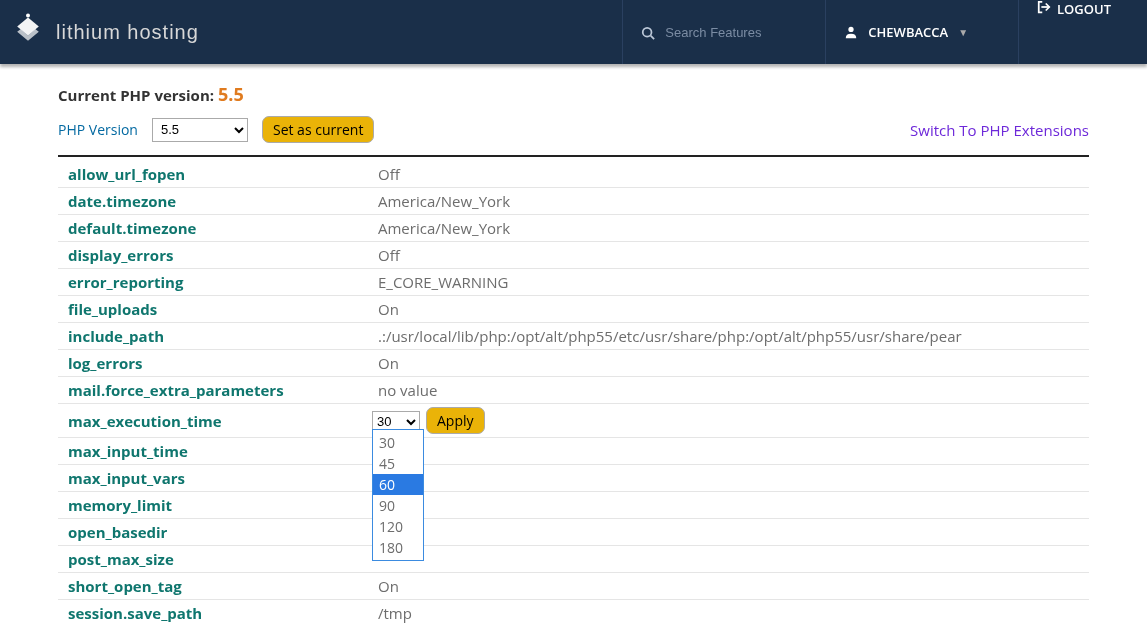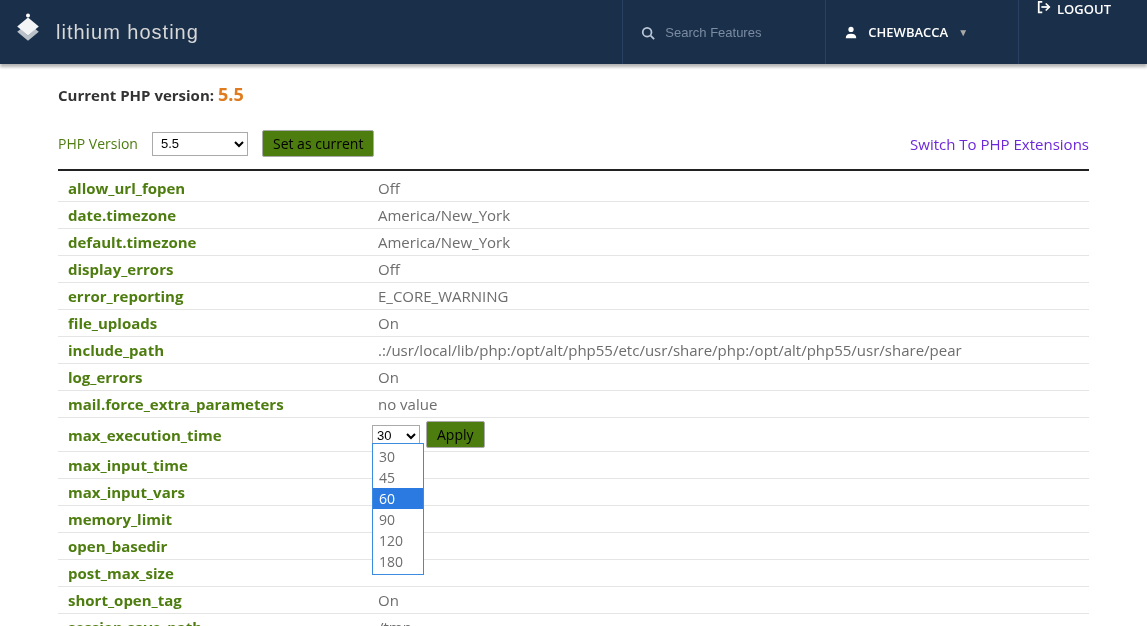--- a/index.html
+++ b/index.html
@@ -21,35 +21,35 @@
   .search-box { display: flex; align-items: center; gap: 10px; padding: 0 18px; height: 100%; border-left: 1px solid #2a4060; }
   .search-box input { background: transparent; border: none; outline: none; color: #ccc; font-size: 13px; width: 110px; }
   .search-box input::placeholder { color: #7b8ca3; }
   .user-box { display: flex; align-items: center; gap: 10px; padding: 0 18px; height: 100%; border-left: 1px solid #2a4060; font-weight: 600; font-size: 13px; color:#fff;}
   .user-box .caret { font-size: 10px; color:#aaa;}
   .logout-box { display: flex; align-items: flex-start; gap: 6px; padding: 0 18px; height: 100%; border-left: 1px solid #2a4060; font-weight: 600; font-size: 13px; color:#fff;}
   .icon { width: 14px; height: 14px; display: inline-block; }
   .logo-icon svg { width: 36px; height: 36px; }
   
   .content { padding: 18px 58px; }
-  .current-version { font-weight: 700; font-size:15px; color: #333; margin-bottom: 24px;}
+  .current-version { font-weight: 700; font-size:15px; color: #333; margin-bottom: 10px;}
   .current-version .ver { color: #e07b1f; font-size: 18px; font-weight: 700; }
   
   .version-row { display: flex; align-items: center; justify-content: space-between; margin-bottom: 12px; }
   .version-left { display: flex; align-items: center; gap: 14px; }
-  .version-left label { font-size: 14px; color: #4d7c0f;}
+  .version-left label { font-size: 14px; color: #0369a1;}
   .version-select { height: 24px; width: 96px; font-size: 13px; border: 1px solid #aaa; padding: 0 4px; background:#fff;}
-  .btn { background: #4d7c0f; border: 1px solid #aaa; border-radius: 2px; padding: 3px 10px; font-size: 14px; cursor: pointer; font-family: inherit;}
+  .btn { background: #eab308; border: 1px solid #aaa; border-radius: 7px; padding: 3px 10px; font-size: 14px; cursor: pointer; font-family: inherit;}
   .switch-link { color: #6d28d9; font-size: 15px; text-decoration: none; cursor: pointer;}
   
   .hr { border-top: 2px solid #222; margin-bottom: 4px; }
   
   .php-table { width: 100%; border-collapse: collapse; }
   .php-table td { padding: 3px 4px 3px 10px; border-bottom: 1px solid #e5e5e5; font-size: 15px; vertical-align: middle;}
-  .php-table td.name { font-weight: 700; color: #4d7c0f; width: 310px;}
+  .php-table td.name { font-weight: 700; color: #0f766e; width: 310px;}
   .php-table td.val { color: #6d6d6d; position: relative;}
   .link-val { color: #e07b1f; cursor: pointer;}
   
   .exec-row .val { padding: 3px 4px; }
   .small-select { width: 48px; height: 22px; font-size: 13px; border: 1px solid #aaa; background:#fff;}
   .apply-btn { margin-left: 6px; }
   
   .dropdown-list {
     position: absolute;
     top: 25px; left: 4px;

